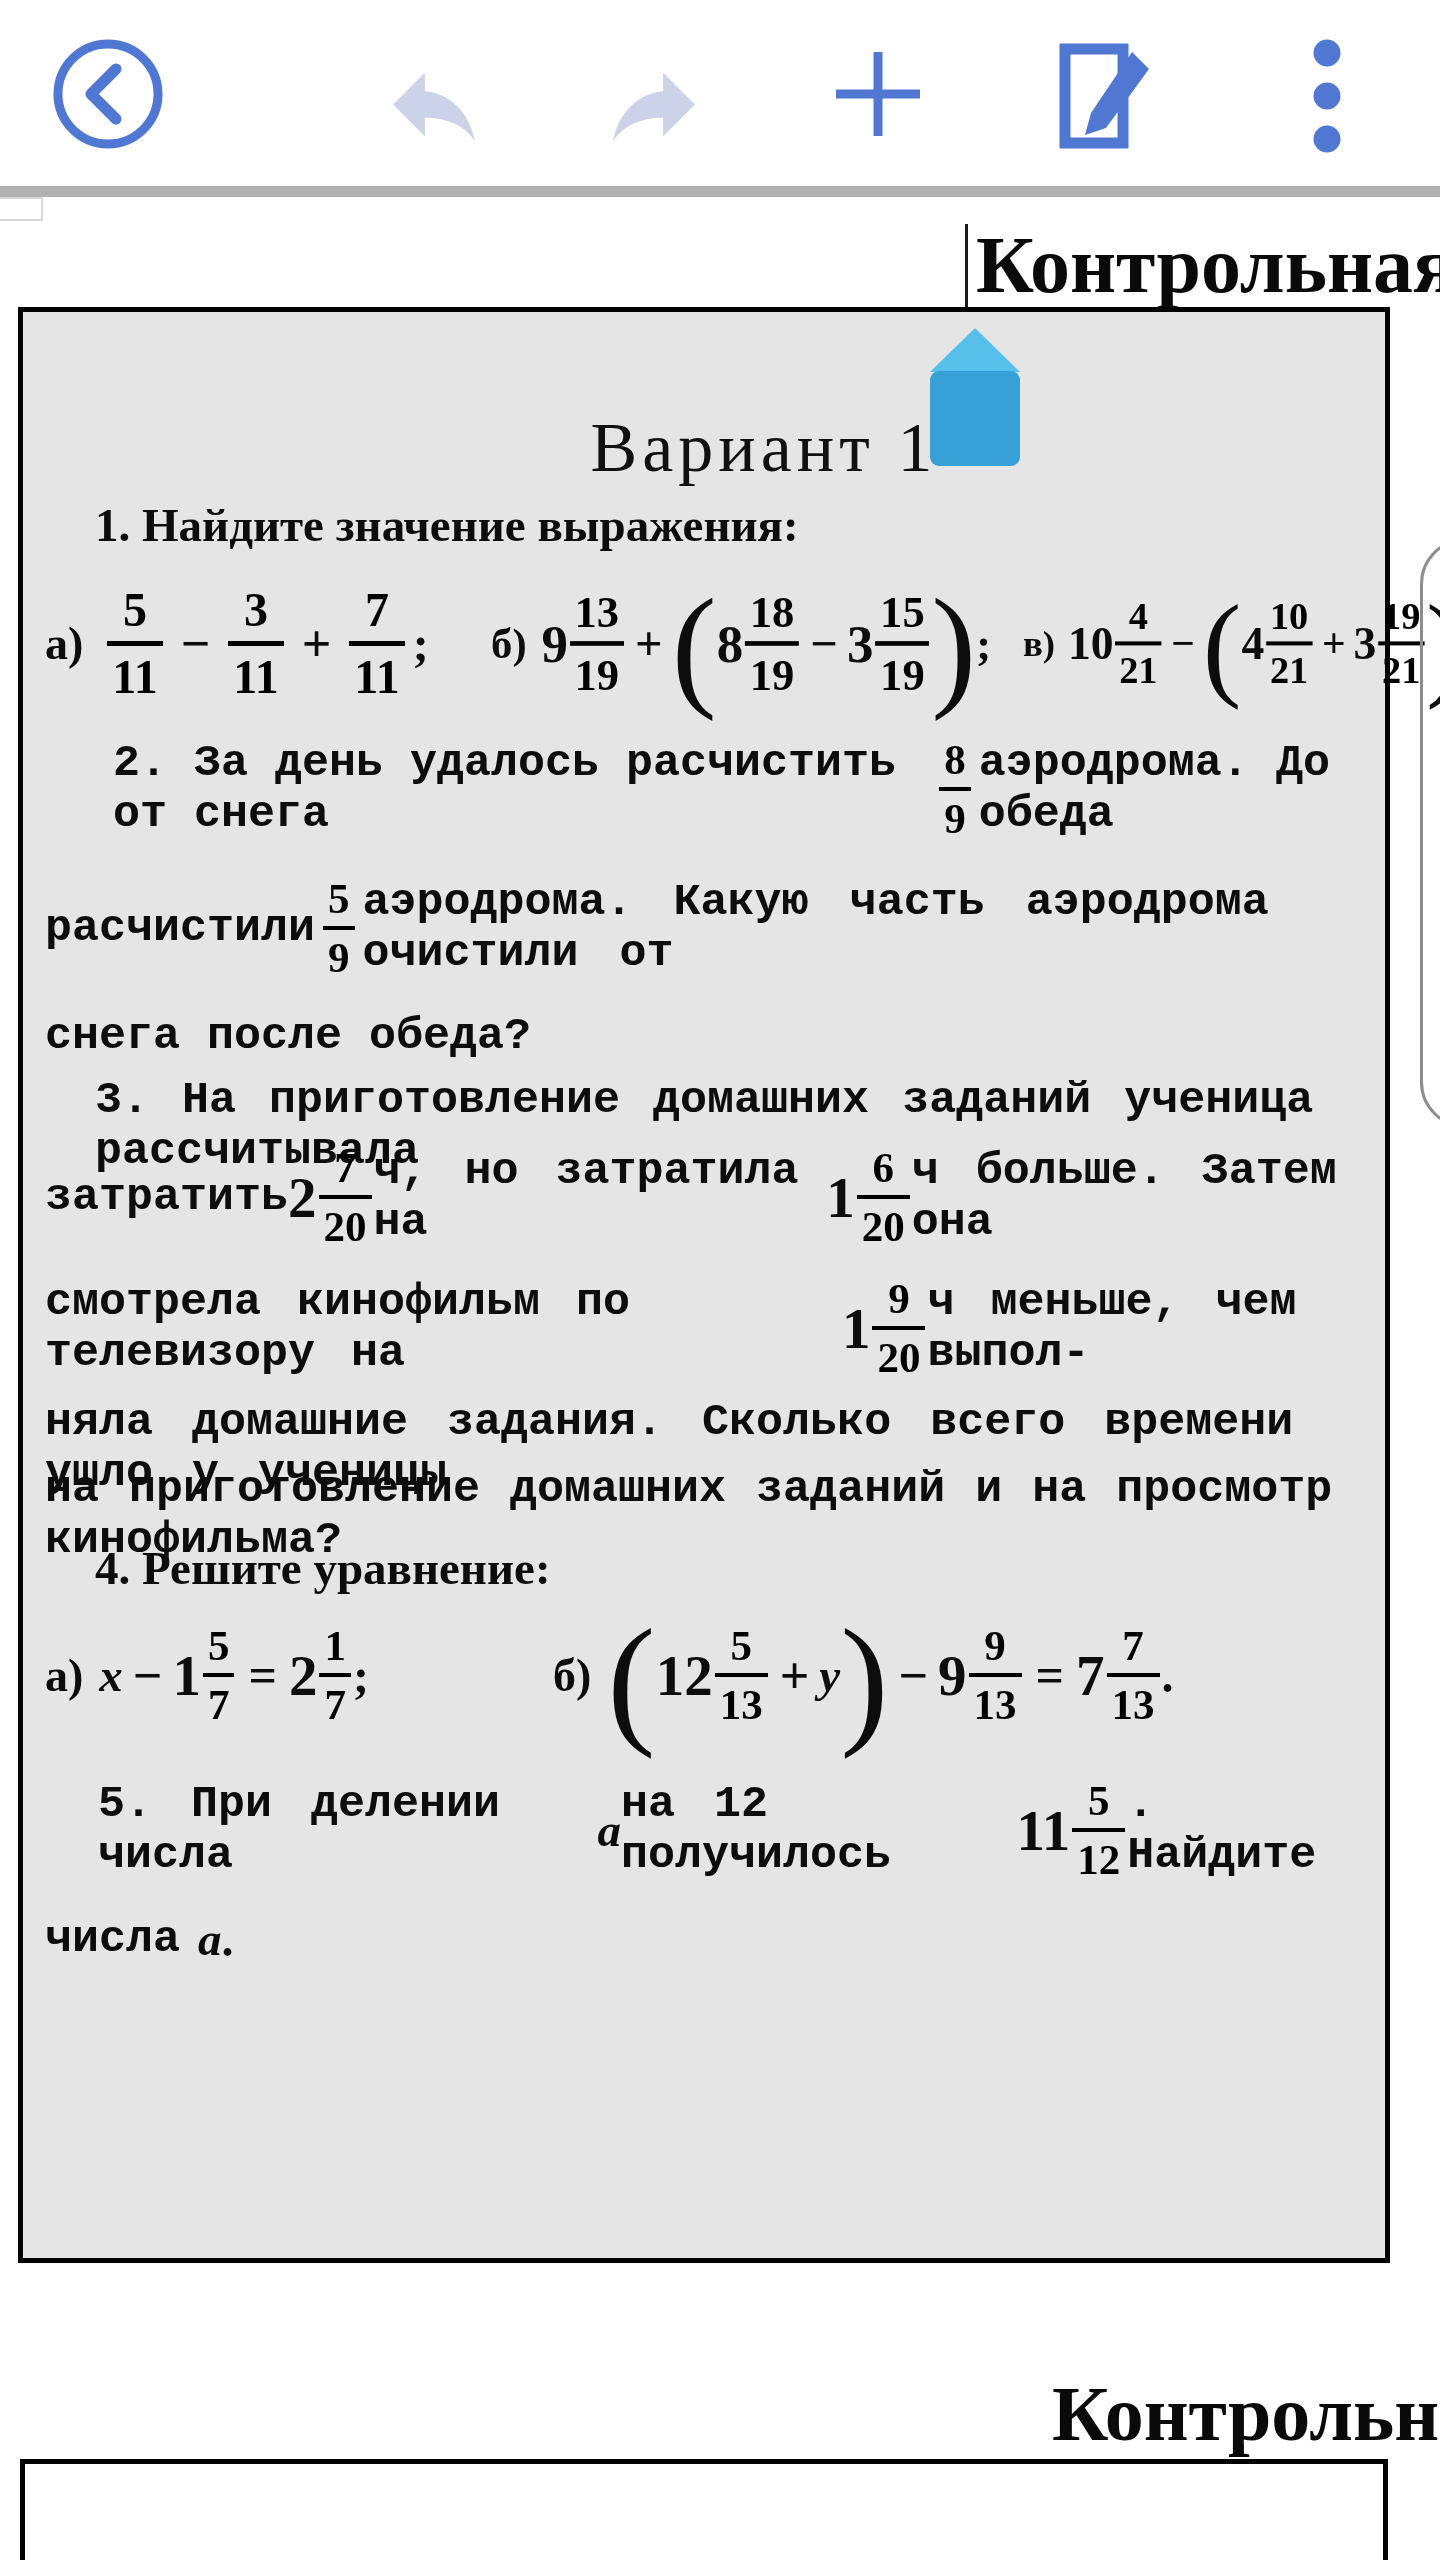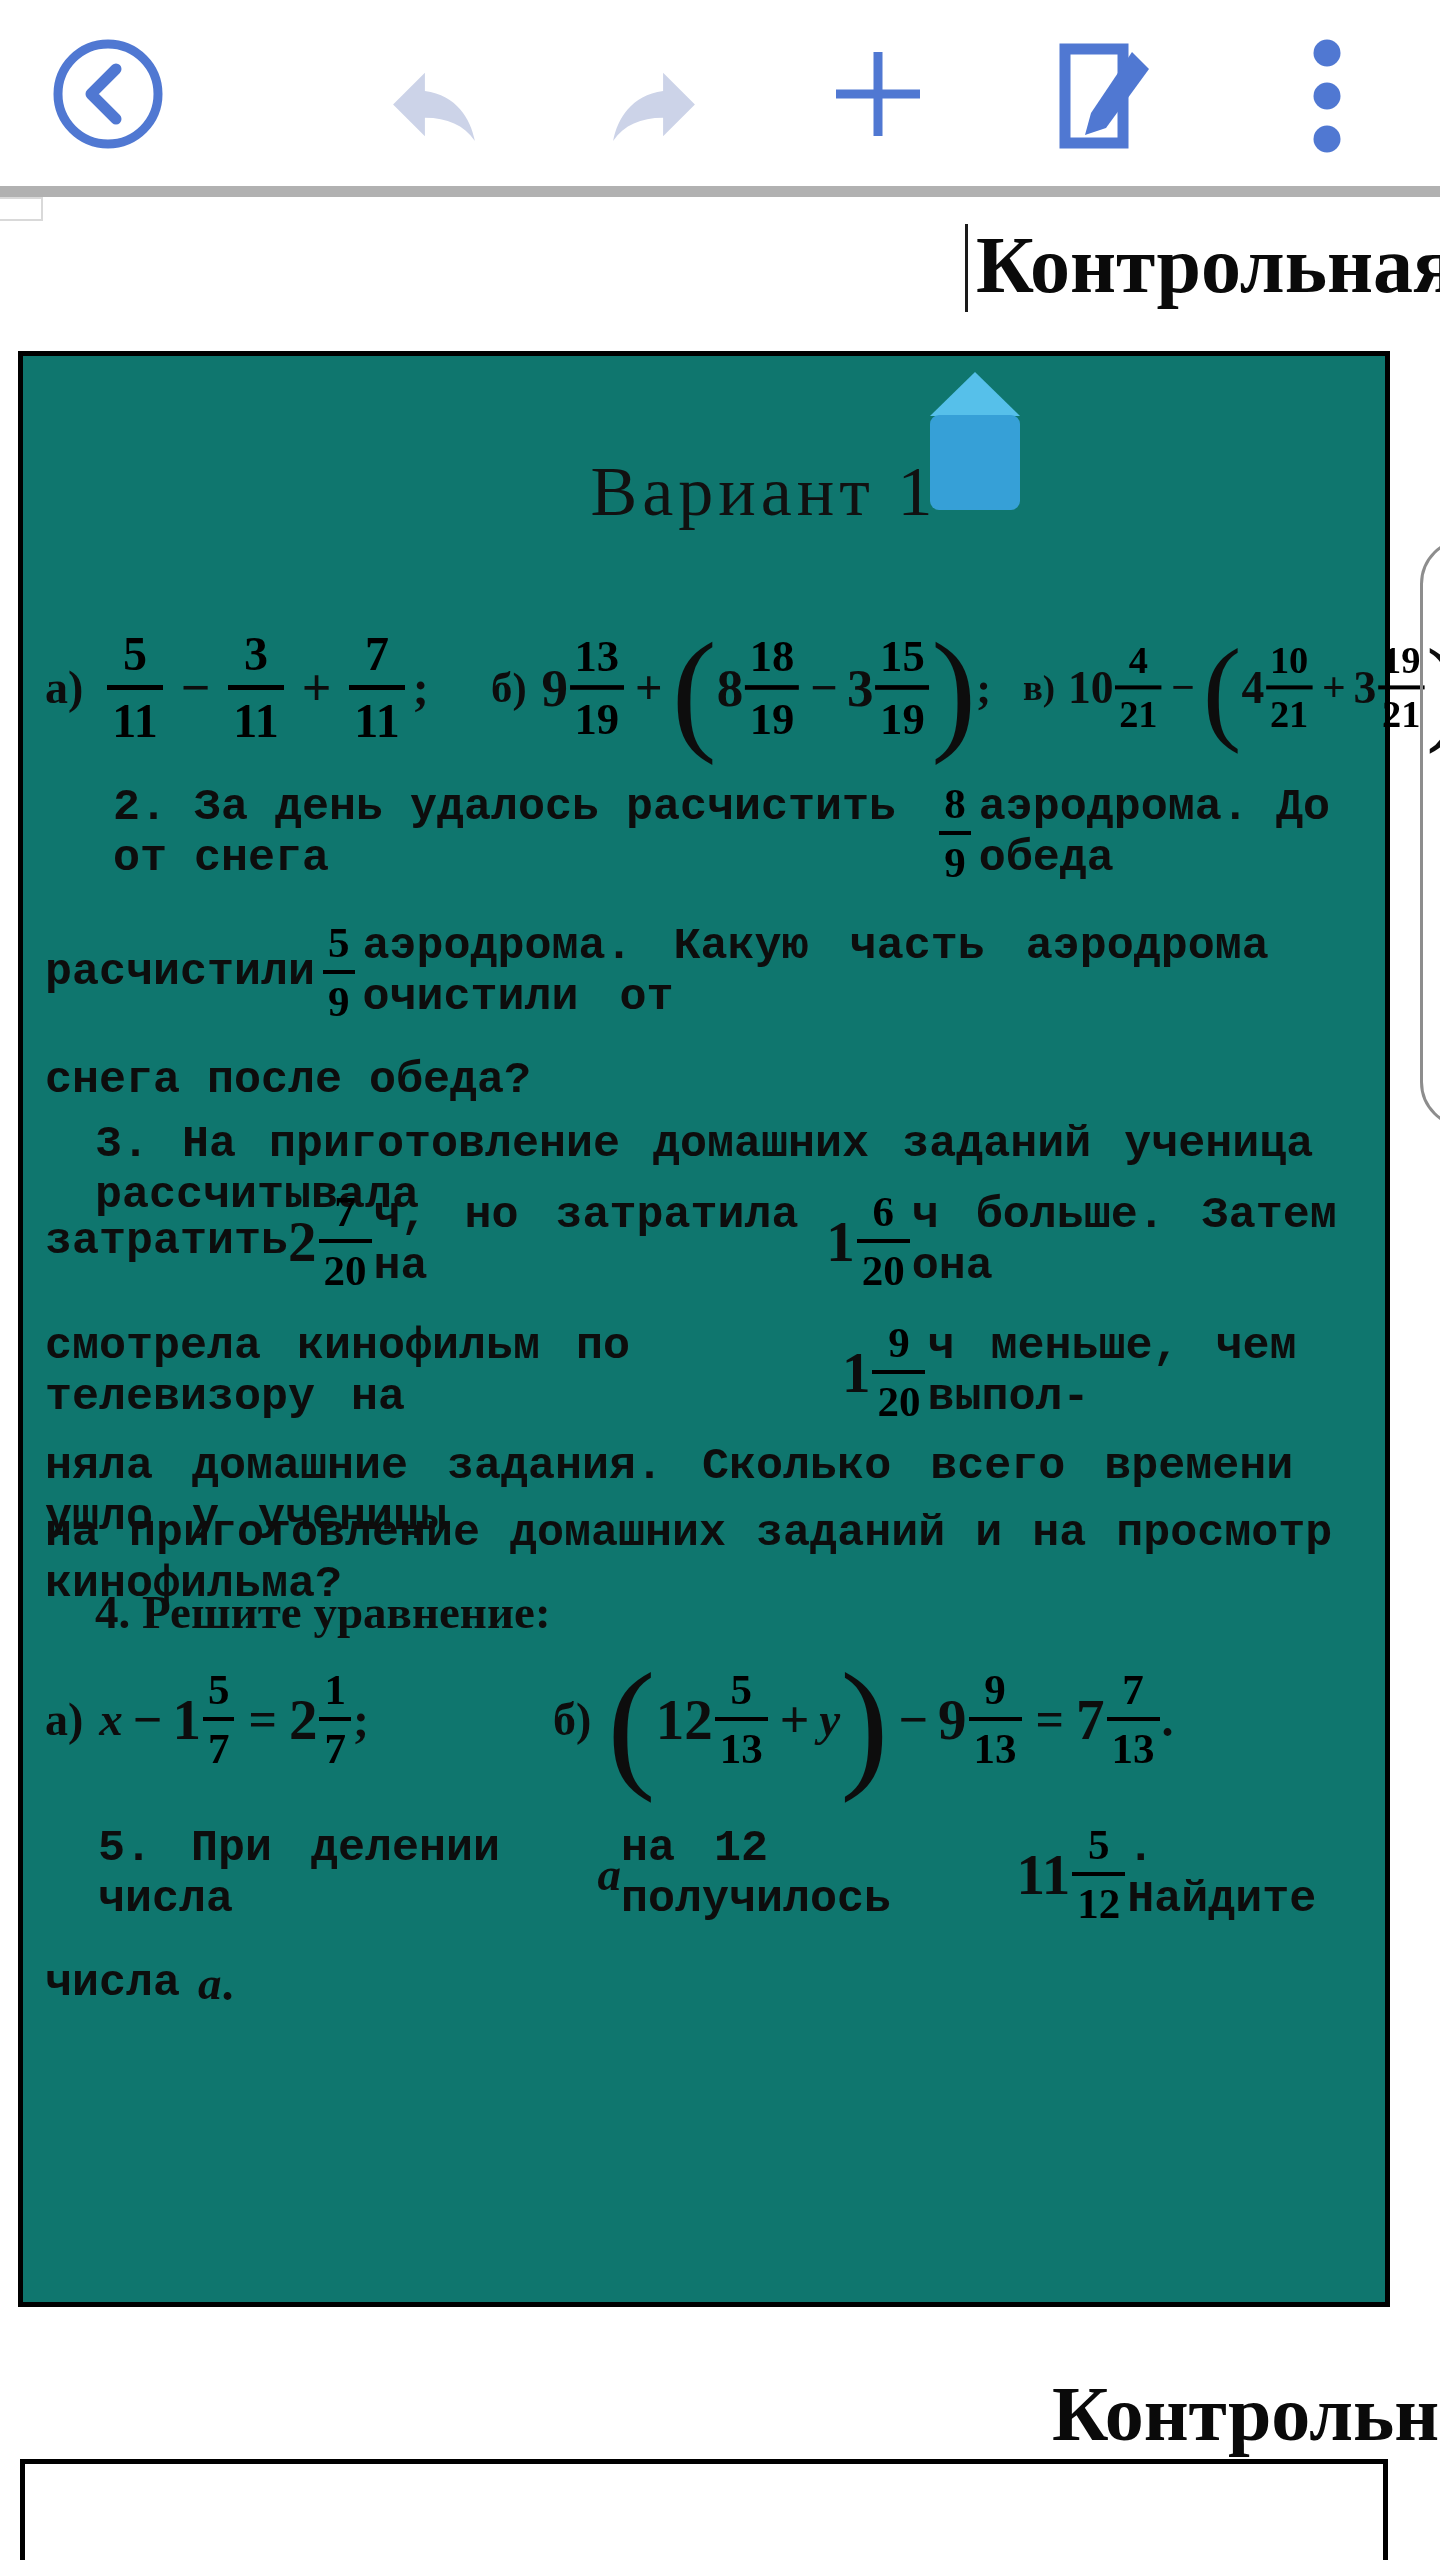--- a/index.html
+++ b/index.html
@@ -13,21 +13,21 @@
   #corner-tab { position:absolute; left:-3px; top:197px; width:46px; height:24px;
                 background:#fff; border:2px solid #d9d9d9; }
 
   
   .doc-title { position:absolute; font-weight:bold; font-size:80px; color:#0a0a0a;
                white-space:nowrap; line-height:1.08; }
   #text-cursor { position:absolute; left:965px; top:224px; width:3px; height:88px; background:#1a1a1a; }
 
   
   #page1 { position:absolute; left:18px; top:307px; width:1372px; height:1956px;
-           border:5px solid #000; background:#0f766e;margin-top:44px; }
+           border:5px solid #000; background:#e5e5e5; }
   #page2 { position:absolute; left:20px; top:2459px; width:1368px; height:130px;
            border:5px solid #000; background:#fff; }
   #scroll-pill { position:absolute; left:1420px; top:538px; width:120px; height:590px;
                  border:3px solid #8d8d8d; border-radius:46px; background:transparent; }
 
   
   .t { font-family:"Liberation Serif", serif; font-weight:bold; color:#0d0d0d; }
   .row { position:absolute; display:flex; align-items:center; } .s45 { font-size:45px;font-family:Liberation Mono, monospace; } .s47 { font-size:47px; }
   #variant { position:absolute; left:0; right:0; top:96px; text-align:center;
              font-size:70px; font-weight:normal; letter-spacing:5px; text-indent:120px; color:#111; }
@@ -116,20 +116,23 @@
 
   <div id="sel-handle">
     <svg width="104" height="144" viewBox="0 0 104 144">
       <path d="M52 2 L97 46 L7 46 Z" fill="#56c0ea"></path>
       <rect x="7" y="45" width="90" height="95" rx="9" fill="#36a0d7"></rect>
     </svg>
   </div>
 
   <div id="variant">Вариант 1</div>
 
+  <div class="row t s47" style="left:72px;top:186px">
+    <span>1. Найдите значение выражения:</span>
+  </div>
 
   <div class="row" style="left:22px;top:246px;height:170px">
     <span class="t lbl">а)</span>
     <span class="frac">
         <span class="fn">5</span>
         <span class="bar"></span>
         <span class="fd">11</span>
       </span>
     <span class="t op">−</span>
     <span class="frac">

